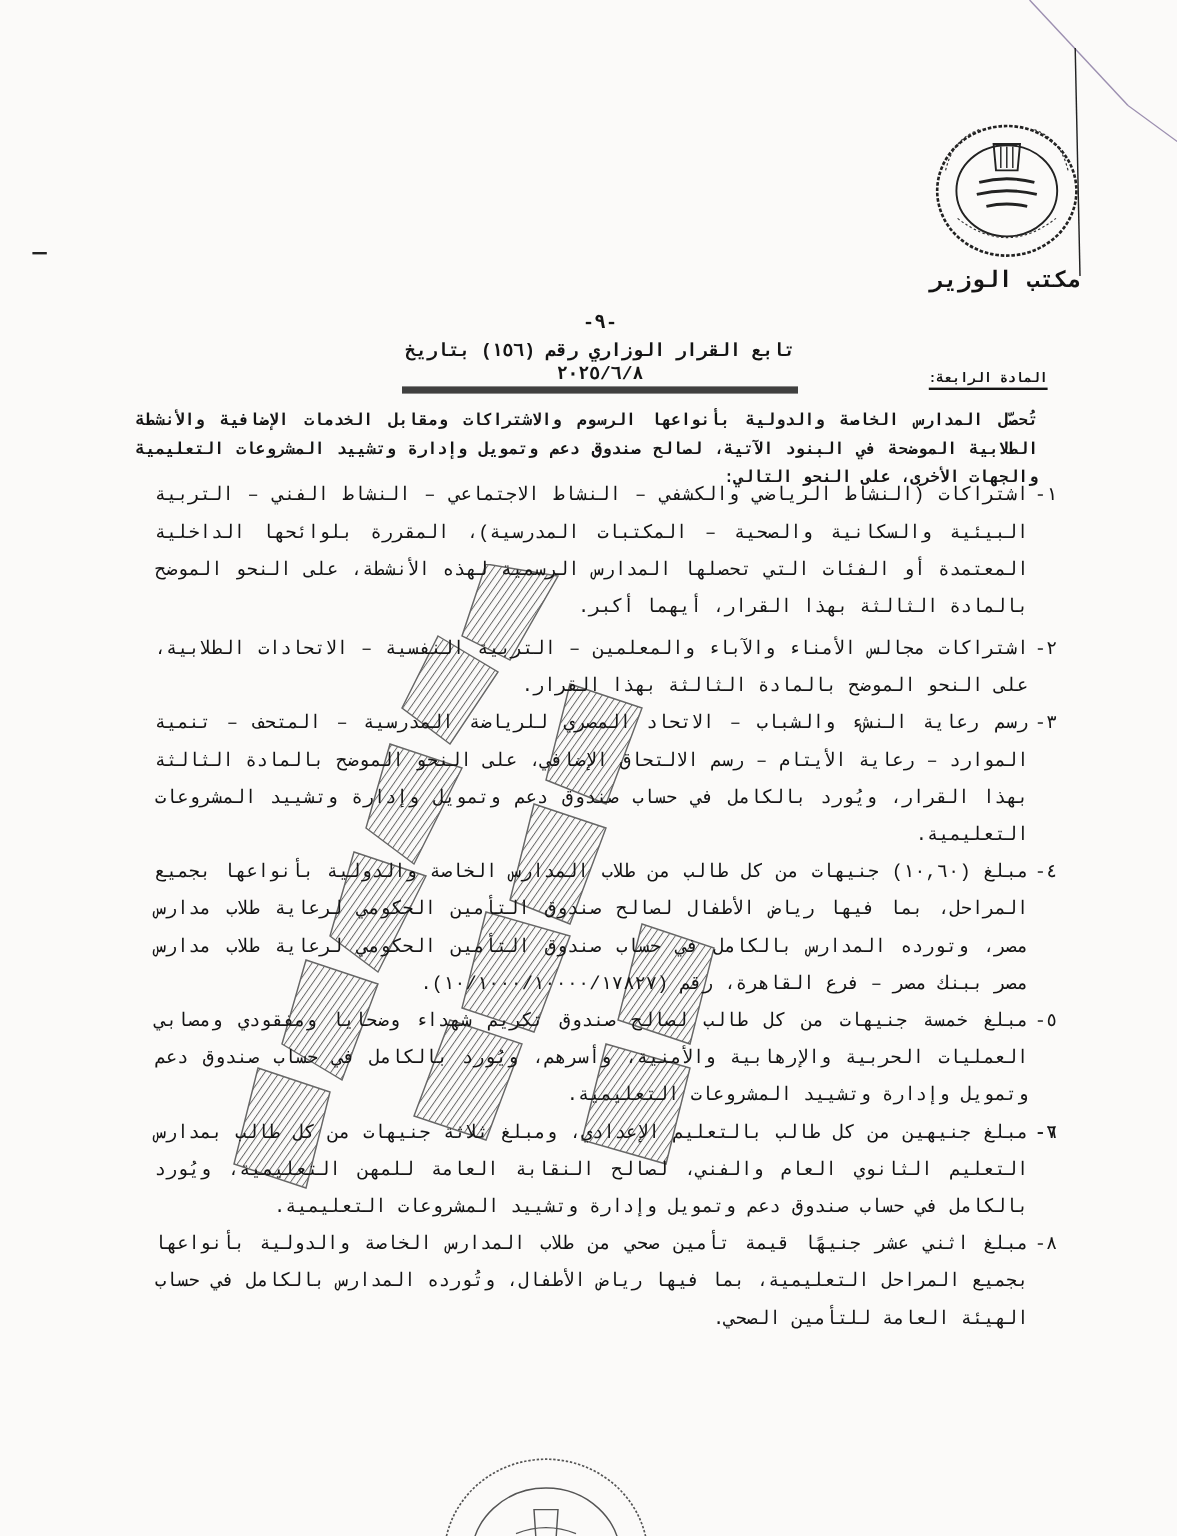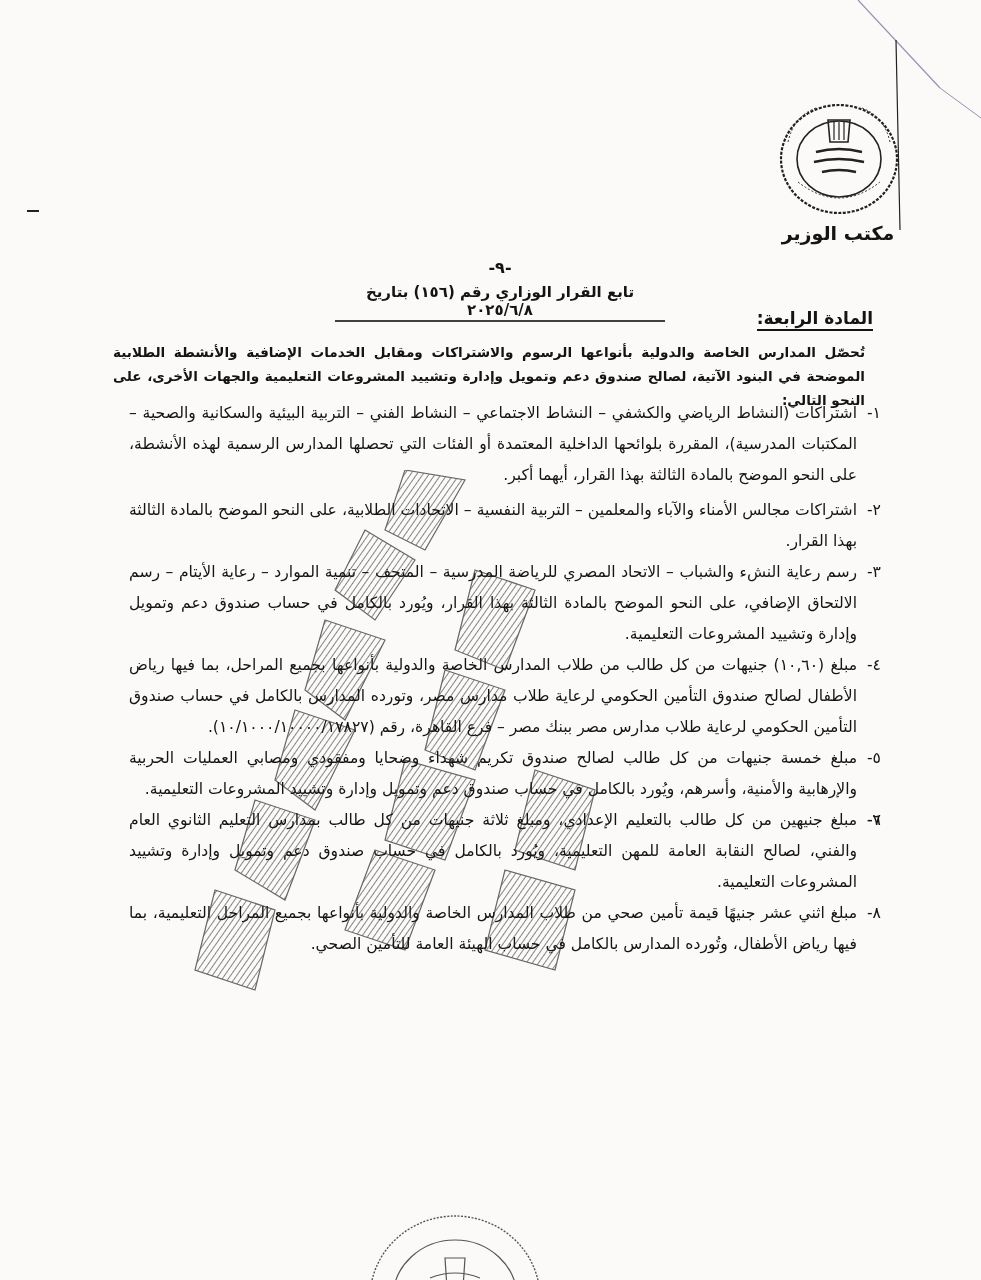--- a/index.html
+++ b/index.html
@@ -3,21 +3,21 @@
   <meta charset="utf-8">
   <style>
     html, body { margin: 0; padding: 0; }
     body {
       width: 981px; height: 1280px; overflow: hidden;
       background: #fbfaf9;
       font-family: "DejaVu Sans", sans-serif;
       color: #141414;
       position: relative;
     }
-    .page { position: absolute; inset: 0; }
+    .page { position: absolute; inset: 0; font-family: Liberation Mono, monospace; }
     .fold-line {
       position: absolute; left: 0; top: 0; width: 981px; height: 1280px;
       pointer-events: none;
     }
     .edge-mark {
       position: absolute; left: 27px; top: 210px; width: 12px; height: 2px; background: #222;
     }
     
     .seal {
       position: absolute; left: 776px; top: 102px; width: 126px; height: 114px;
@@ -27,25 +27,25 @@
       font-size: 19px; font-weight: bold; text-align: center; direction: rtl;
       letter-spacing: -0.3px;
     }
     .page-number {
       position: absolute; left: 470px; top: 258px; width: 60px; text-align: center;
       font-size: 16px; font-weight: bold;
     }
     .decree-ref {
       position: absolute; left: 335px; top: 283px; width: 330px; text-align: center;
       direction: rtl; font-size: 15px; font-weight: bold;
-      border-bottom: 2px solid #404040; padding-bottom: 1px;
+      border-bottom: 6px solid #404040; padding-bottom: 1px;
     }
     .article-title {
       position: absolute; right: 108px; top: 308px;
-      direction: rtl; font-size: 17px; font-weight: bold;
+      direction: rtl; font-size: 11px; font-weight: bold;
       border-bottom: 2px solid #141414; padding-bottom: 1px;
     }
     .intro {
       position: absolute; right: 116px; top: 340px; width: 752px;
       direction: rtl; text-align: justify; text-align-last: right;
       font-size: 13.6px; font-weight: bold; line-height: 24px;
     }
     .items {
       position: absolute; right: 100px; top: 398px; width: 752px;
       direction: rtl; margin: 0; padding: 0; list-style: none;

